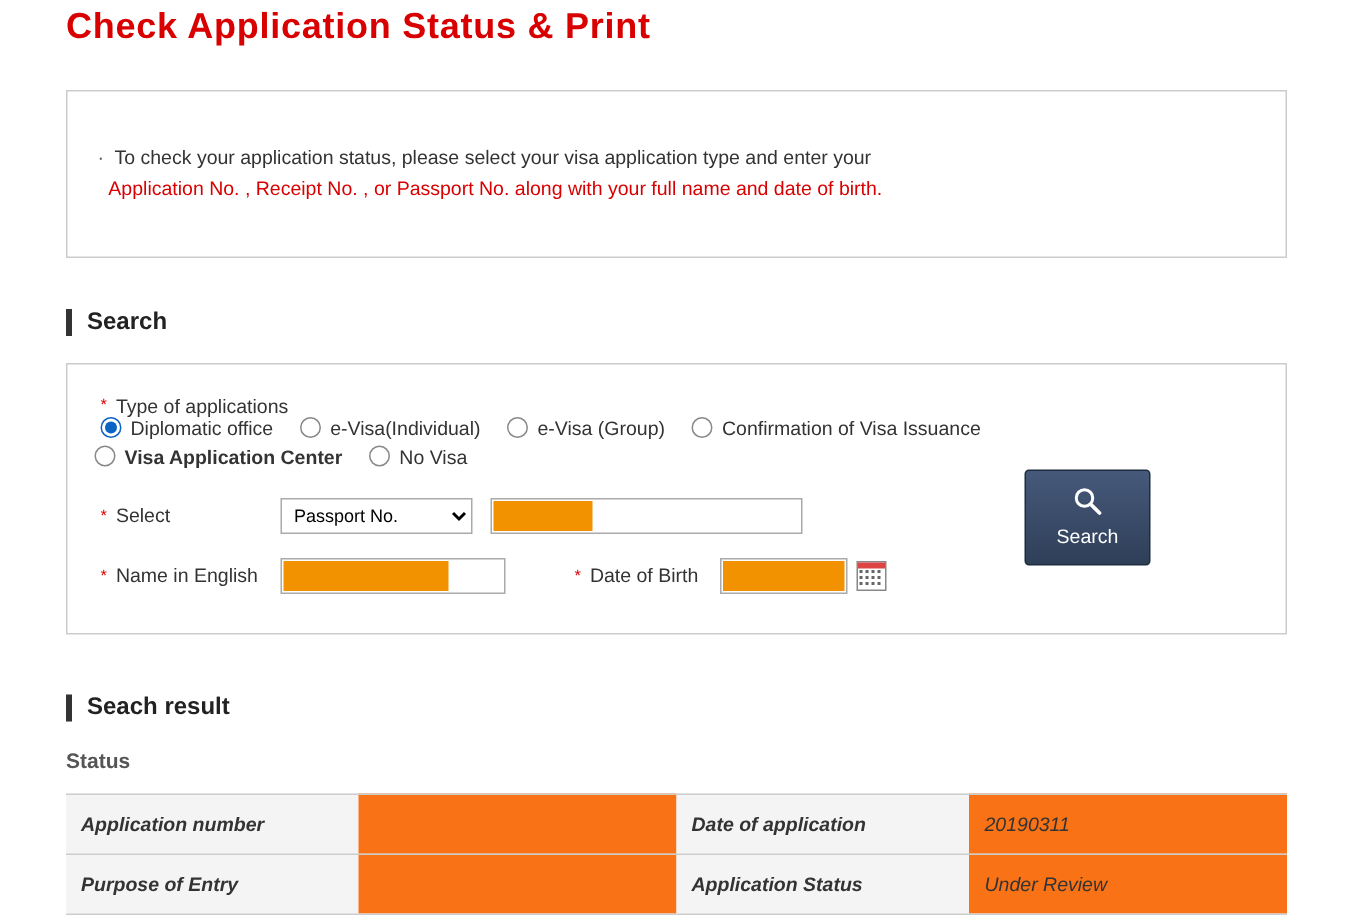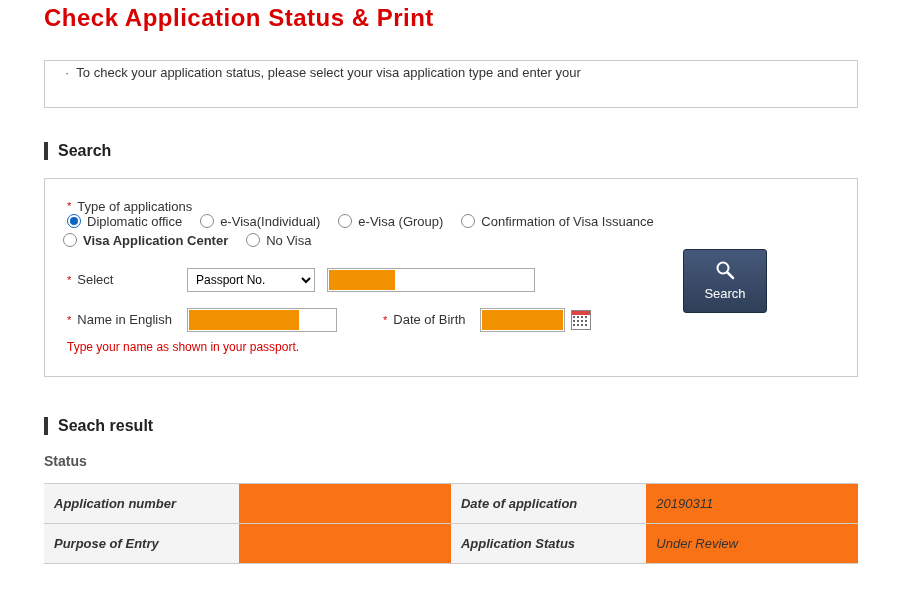--- a/index.html
+++ b/index.html
@@ -18,21 +18,21 @@
   h1.page-title {
     color: #d80000;
     font-size: 24px;
     font-weight: bold;
     margin: 0 0 28px 0;
     padding-top: 4px;
     letter-spacing: 0.5px;
   }
   .notice-box {
     border: 1px solid #ccc;
-    padding: 2px 20px;
+    padding: 34px 20px;
     margin-bottom: 34px;
     font-size: 13px;
     line-height: 1.6;
   }
   .notice-box .bullet { color: #555; }
   .notice-box .red { color: #d80000; }
   .section-heading {
     border-left: 4px solid #333;
     padding-left: 10px;
     font-size: 16px;
@@ -188,21 +188,21 @@
 </head>
 <body>
 
 <div class="container">
 
   <h1 class="page-title">Check Application Status &amp; Print</h1>
 
   <div class="notice-box">
     <span class="bullet">·&nbsp;</span>
     <span>To check your application status, please select your visa application type and enter your</span><br>
-    &nbsp;&nbsp;
+    &nbsp;&nbsp;<span class="red">Application No. , Receipt No. , or Passport No. along with your full name and date of birth.</span>
   </div>
 
   <div class="section-heading">Search</div>
 
   <div class="search-box">
 
     <div class="row">
       <div style="display:flex;align-items:center;margin-right:24px;">
         <span class="req">*</span>
         <span class="field-label">Type of applications</span>
@@ -278,21 +278,20 @@
             <span></span>
             <span></span>
             <span></span>
           <span></span>
             <span></span>
             <span></span>
             <span></span>
         </span>
       </span>
     </div>
-    <div class="hint-red">Type your name as shown in your passport.</div>
 
     <div class="search-btn">
       <svg width="20" height="20" viewBox="0 0 20 20">
         <circle cx="8" cy="8" r="5.5" stroke="#fff" stroke-width="2" fill="none"></circle>
         <line x1="12.5" y1="12.5" x2="18" y2="18" stroke="#fff" stroke-width="2.5" stroke-linecap="round"></line>
       </svg>
       <span>Search</span>
     </div>
 
   </div>

